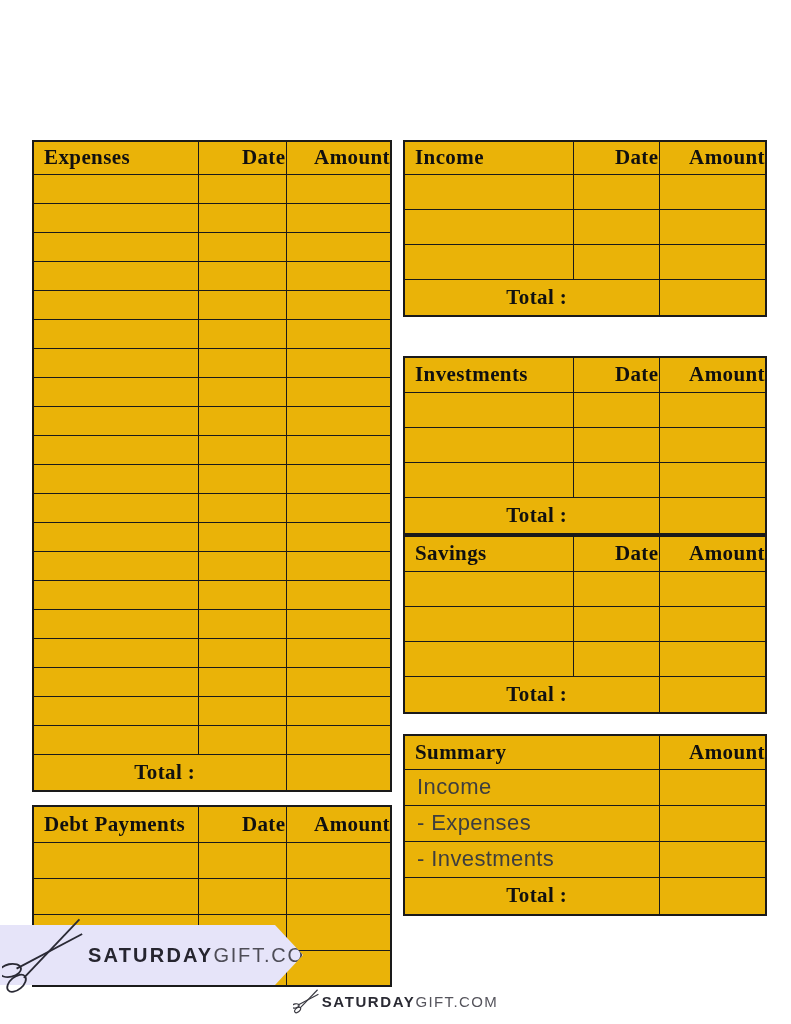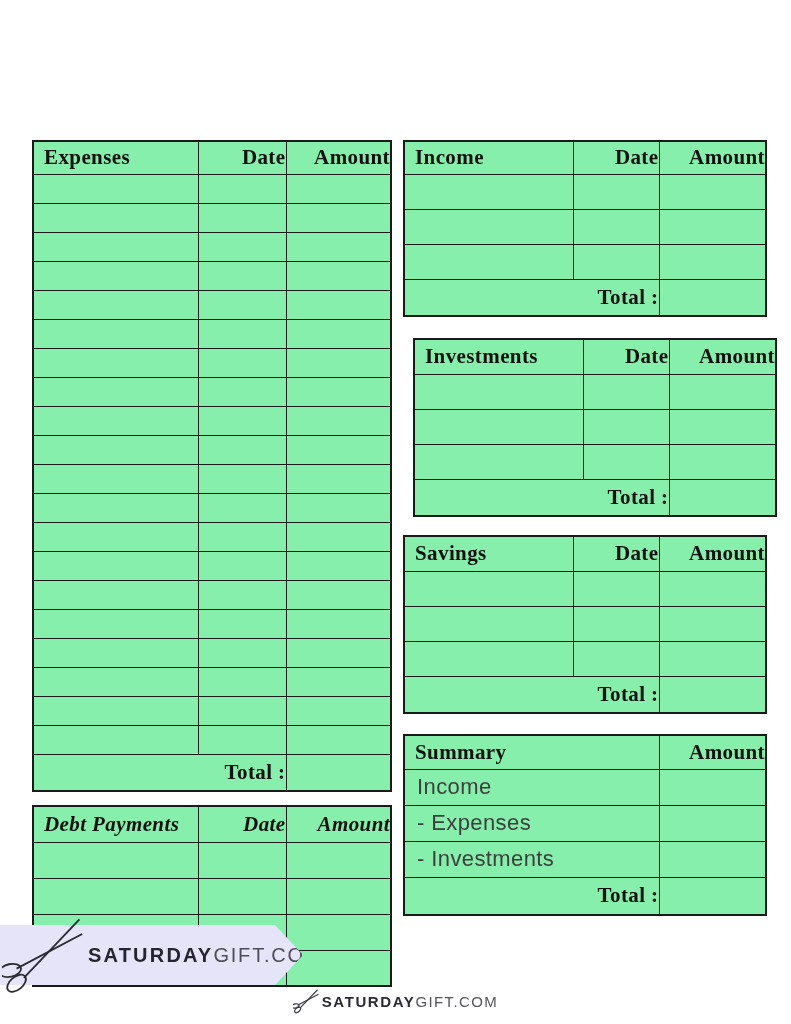--- a/index.html
+++ b/index.html
@@ -3,46 +3,46 @@
 <meta charset="utf-8">
 <style>
   html,body{margin:0;padding:0;background:#ffffff;}
   .sheet{position:relative;width:791px;height:1024px;background:#ffffff;overflow:hidden;
          font-family:"Liberation Serif",serif;color:#111;}
 
   .title{position:absolute;top:18px;left:0;right:0;text-align:center;
          font-family:"Liberation Sans",sans-serif;font-weight:900;font-size:65px;
          letter-spacing:-2px;color:#080808;}
 
-  table.grid{position:absolute;border-collapse:collapse;table-layout:fixed;background:#86efac;}
+  table.grid{position:absolute;border-collapse:collapse;table-layout:fixed;background:#eab308;}
   table.grid, table.grid th, table.grid td{border:1.7px solid #1a1a1a;}
   table.grid{border-width:2px;}
   th{font-family:"Liberation Serif",serif;font-weight:bold;font-size:21px;color:#101010;
      letter-spacing:.4px;padding:0;}
   td{padding:0;}
   .name-h{text-align:left;padding-left:10px;}
   .c{text-align:right;}
   .total-label{font-family:"Liberation Serif",serif;font-weight:bold;font-size:21px;
-               text-align:right;padding-left:10px;letter-spacing:.4px;}
+               text-align:center;padding-left:10px;letter-spacing:.4px;}
   .sum-label{font-family:"Liberation Sans",sans-serif;font-weight:400;font-size:22px;
              color:#3e3e3e;text-align:left;padding-left:12px;letter-spacing:.4px;}
 
   
   #tbl-expenses{left:32px;top:140px;width:358px;}
   #tbl-expenses thead tr{height:33px;}
   #tbl-expenses tbody tr{height:29px;}
   #tbl-expenses tfoot tr{height:37px;}
   #tbl-debt{left:32px;top:805px;width:358px;}
-  #tbl-debt thead tr{height:36px;font-style:italic;}
+  #tbl-debt thead tr{height:36px;}
   #tbl-debt tbody tr{height:36px;}
 
   
   #tbl-income{left:403px;top:140px;width:362px;}
   #tbl-income thead tr{height:33px;}
-  #tbl-investments{left:403px;top:338px;width:362px;margin-left:10px;}
+  #tbl-investments{left:403px;top:356px;width:362px;}
   #tbl-savings{left:403px;top:535px;width:362px;}
   .rtbl thead tr{height:35px;}
   .rtbl tbody tr{height:35px;}
   .rtbl tfoot tr{height:37px;}
   #tbl-summary{left:403px;top:734px;width:362px;}
   #tbl-summary thead tr{height:34px;}
   #tbl-summary tbody tr{height:36px;}
   #tbl-summary tfoot tr{height:38px;}
 
   

